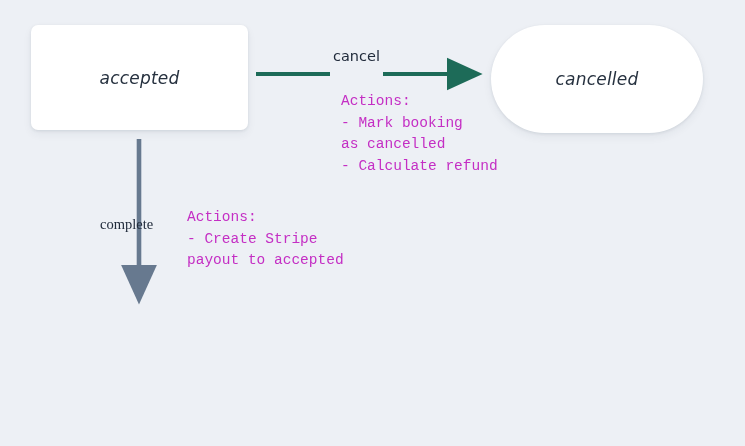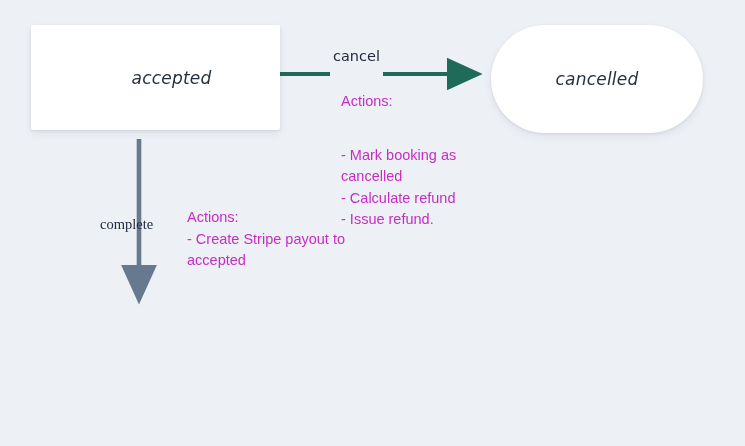--- a/index.html
+++ b/index.html
@@ -34,21 +34,21 @@
   }
   .state-label {
     font-family: "DejaVu Sans", sans-serif;
     font-style: italic;
     font-size: 17px;
     color: #26313f;
     letter-spacing: 0.2px;
     white-space: nowrap;
   }
 
-  .state.rect { border-radius: 2px; padding-left: 32px; }
+  .state.rect { border-radius: 7px; }
   .state.pill { border-radius: 999px; }
 
   #state-accepted {
     left: 31px;
     top: 25px;
     width: 217px;
     height: 105px;
   }
   #state-delivered {
     left: 31px;
@@ -87,32 +87,32 @@
   }
   #label-complete {
     left: 100px;
     top: 216px;
     font-family: Liberation Serif, serif;
   }
 
   
   .actions {
     position: absolute;
-    font-family: Liberation Sans, sans-serif;
+    font-family: Liberation Mono, monospace;
     font-size: 14.5px;
     color: #c42ec4;
     line-height: 21.5px;
   }
   .actions .line { white-space: nowrap; }
   #actions-cancel {
     left: 341px;
     top: 91px;
     width: 150px;
   }
-  #actions-cancel .wrapline { white-space: normal; width: 145px; margin-top: 32px; }
+  #actions-cancel .wrapline { white-space: normal; width: 145px; }
   #actions-complete {
     left: 187px;
     top: 207px;
     width: 180px;
   }
   #actions-complete .wrapline { white-space: normal; width: 170px; }
 </style>
 </head>
 <body>
 
@@ -145,21 +145,20 @@
   </div>
 
   <div class="edge-label" id="label-cancel">cancel</div>
 
   <div class="edge-label" id="label-complete">complete</div>
 
   <div class="actions" id="actions-cancel">
     <div class="line">Actions:</div>
     <div class="wrapline">- Mark booking as cancelled</div>
     <div class="line">- Calculate refund</div>
-    <div class="line">- Issue refund.</div>
   </div>
 
   <div class="actions" id="actions-complete">
     <div class="line">Actions:</div>
     <div class="wrapline">- Create Stripe payout to accepted</div>
   </div>
 
 </div>
 
 </body></html>

